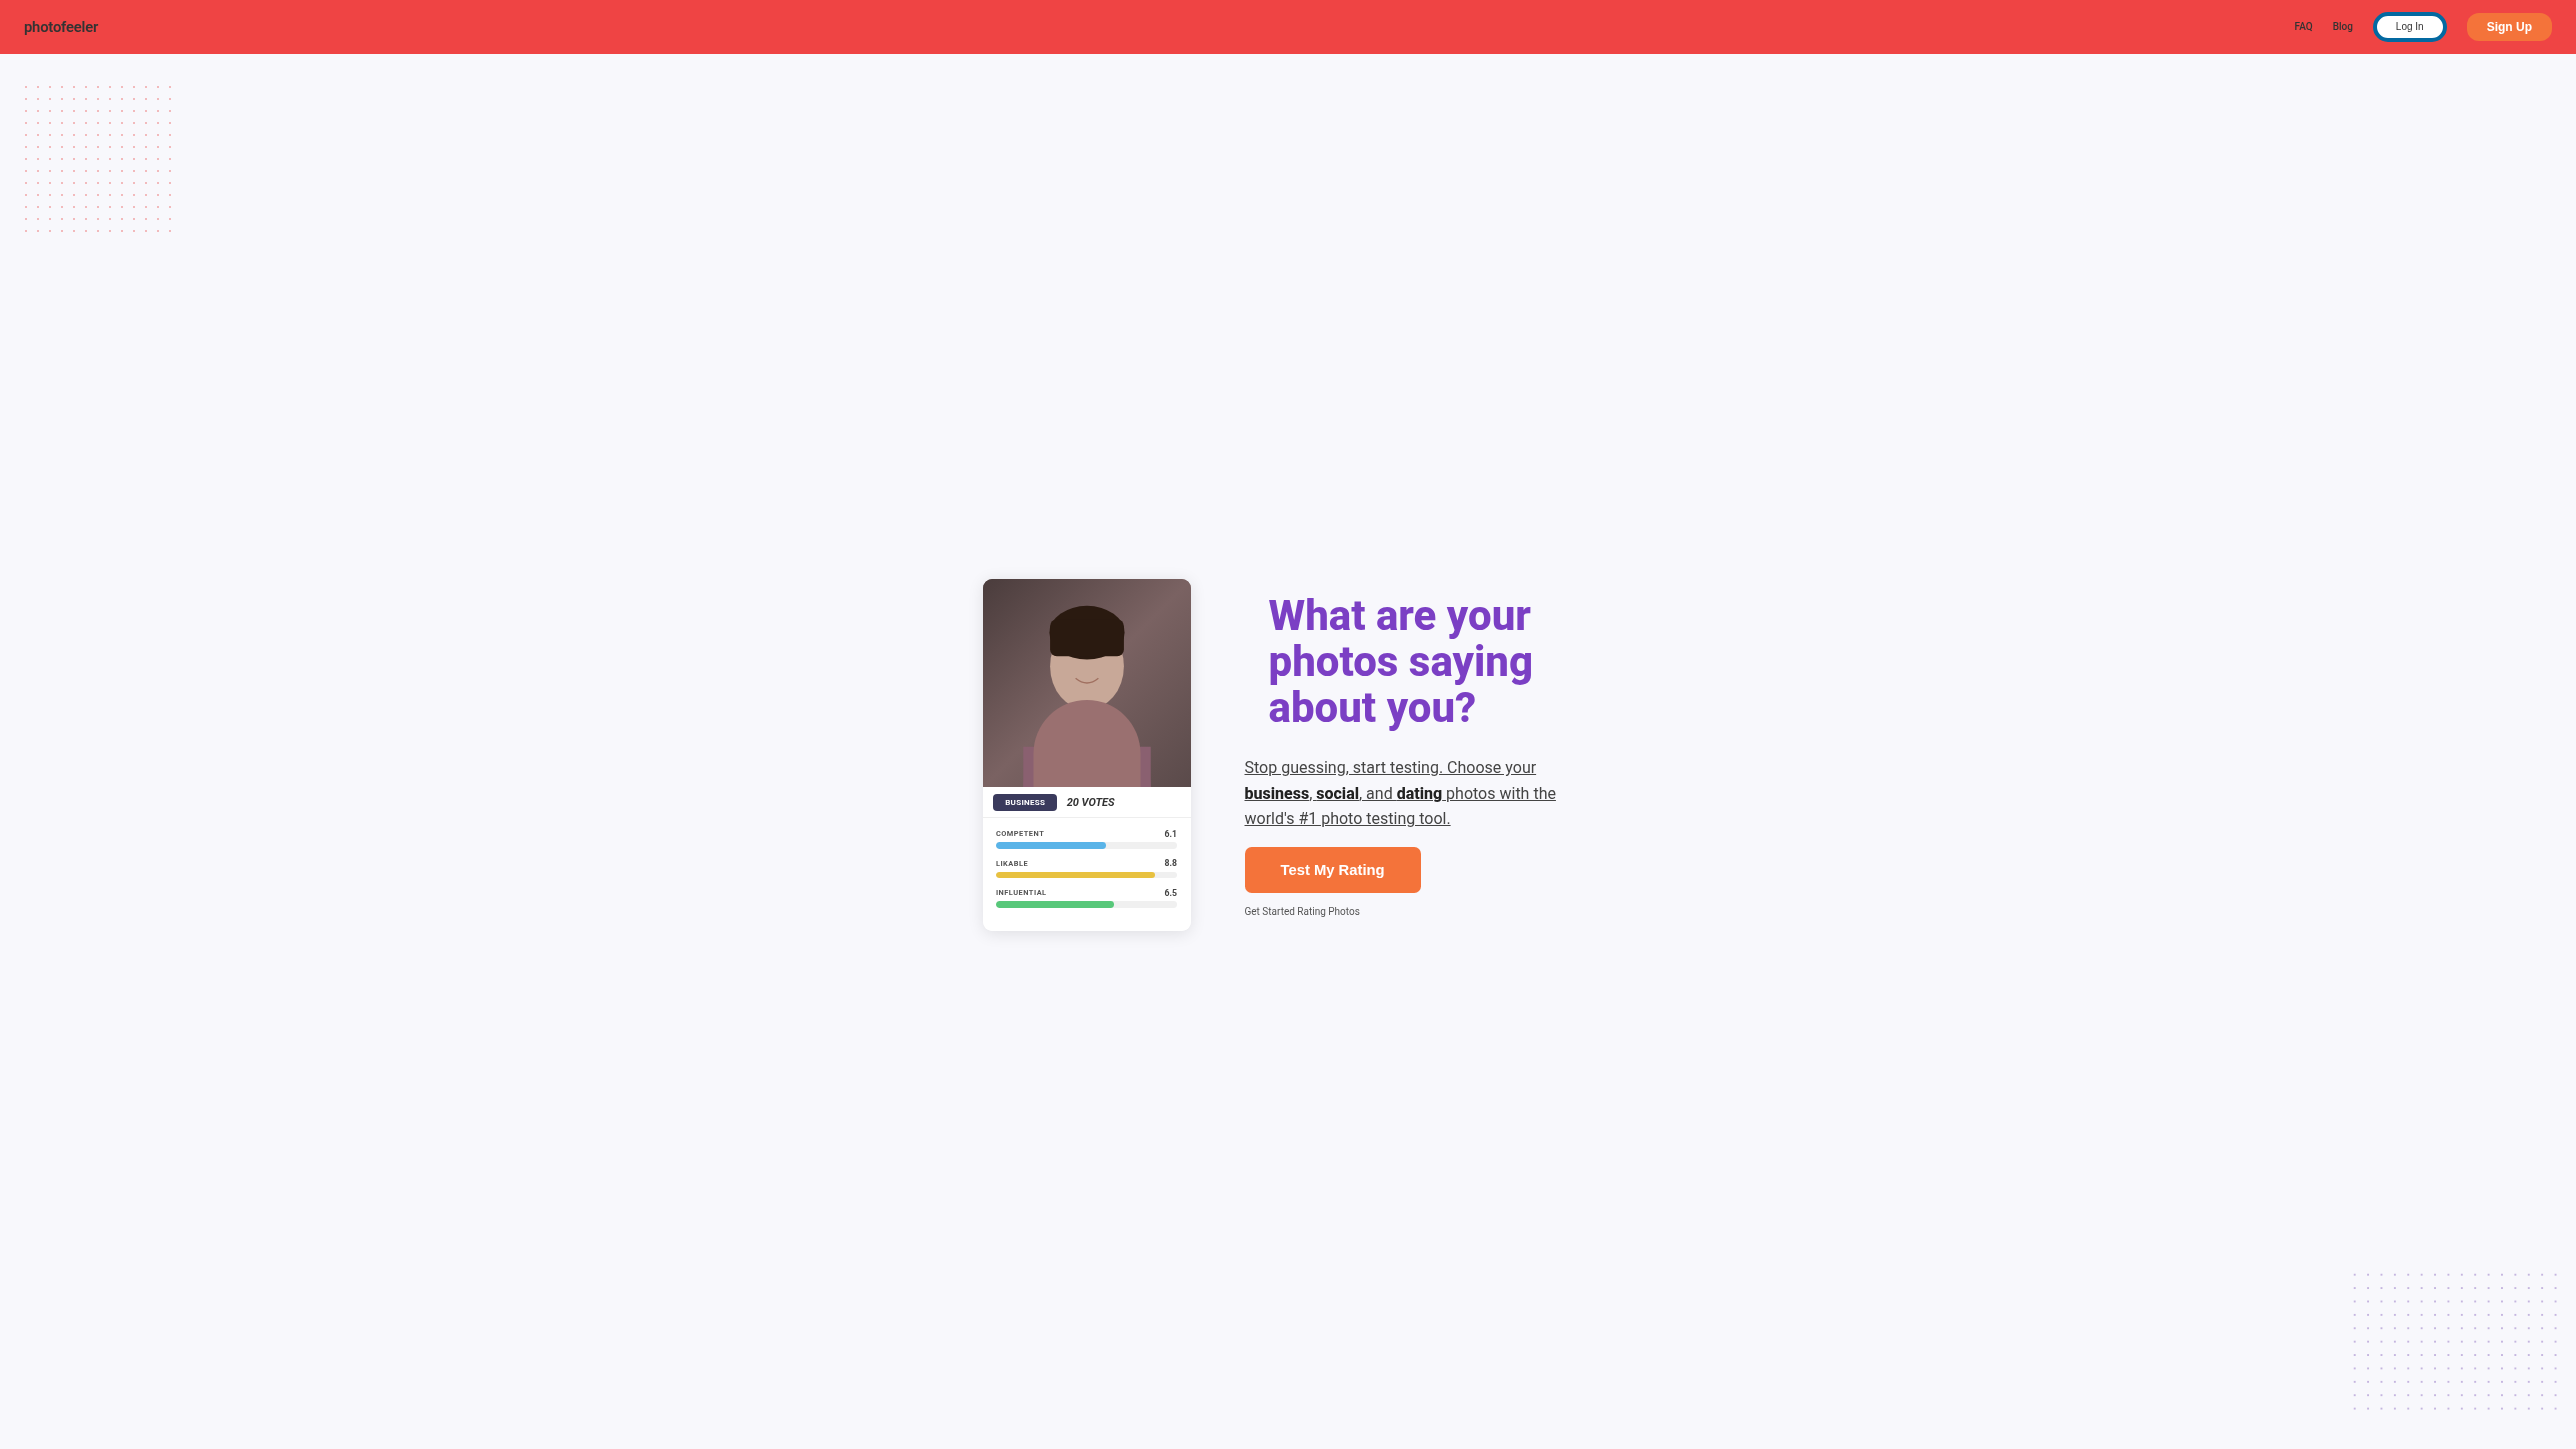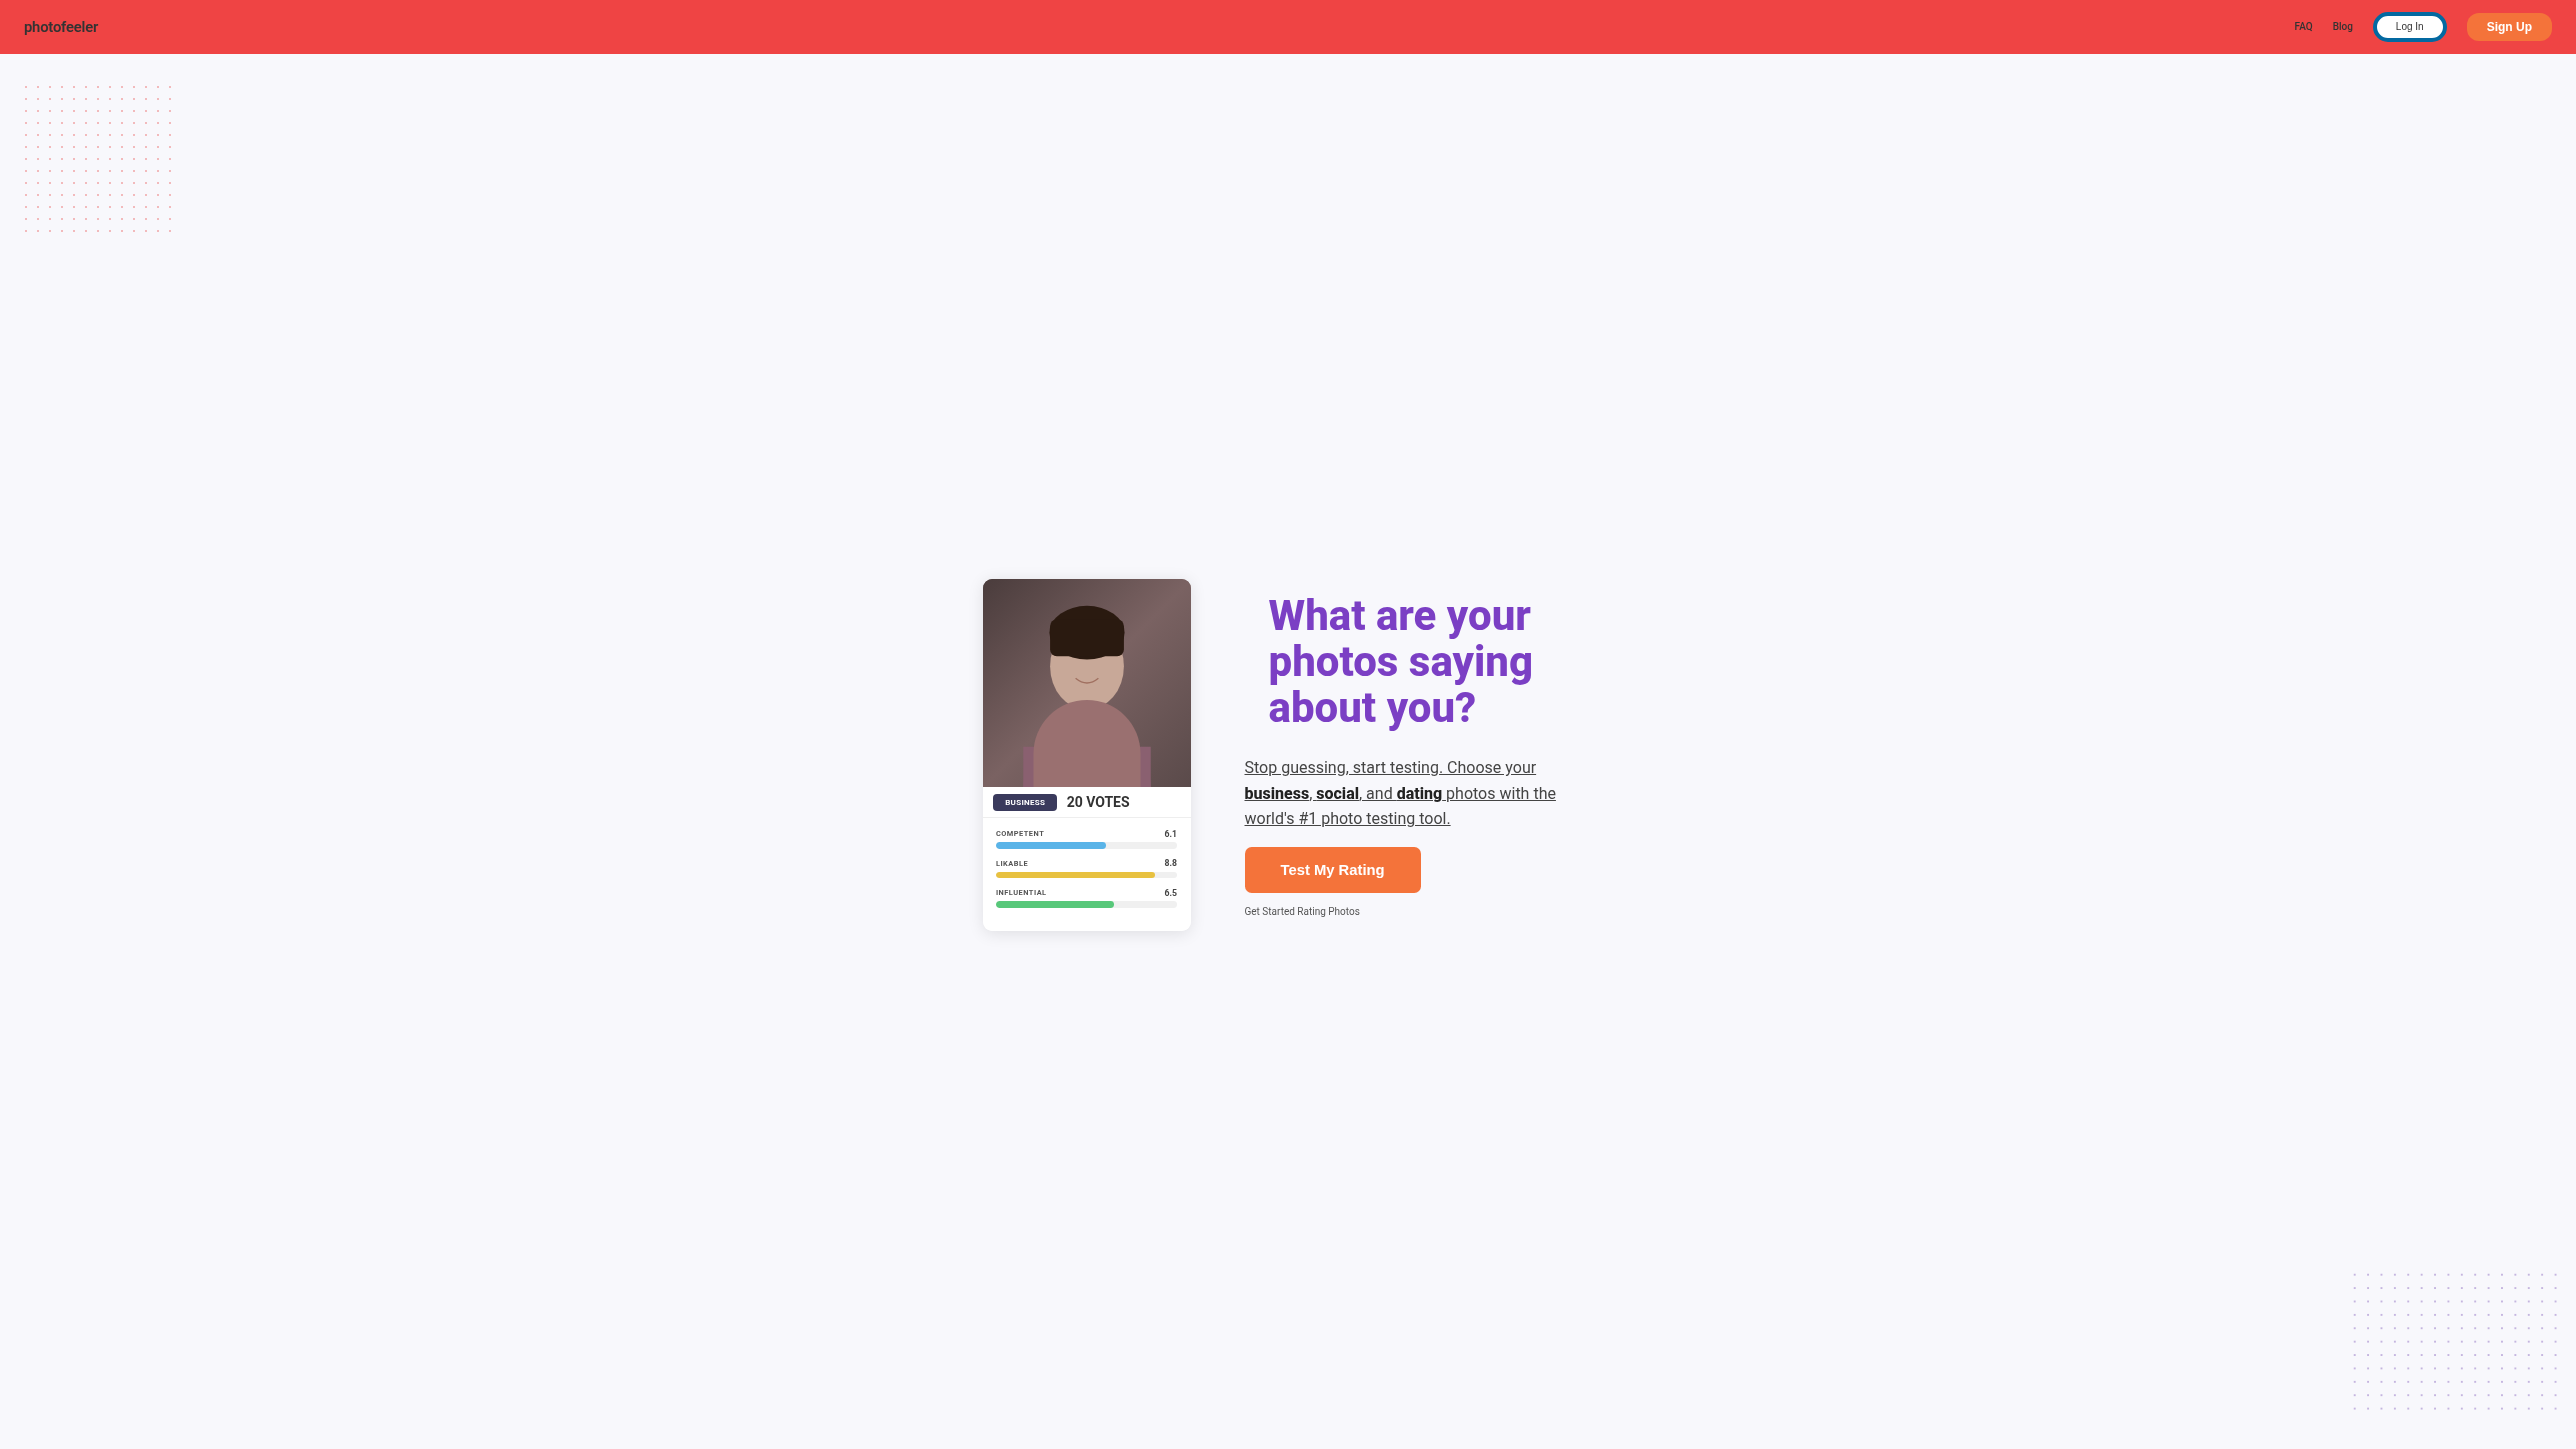--- a/index.html
+++ b/index.html
@@ -163,22 +163,23 @@
       color: #fff;
       padding: 4px 12px;
       border-radius: 4px;
       font-size: 8px;
       font-weight: 700;
       letter-spacing: 0.3px;
     }
 
     .tab-votes {
       margin-left: 9.4px;
-      font-size: 14px;
+      font-size: 11px;
       color: #888;
+      font-style: italic;
     }
 
     .tab-votes span {
       font-weight: 700;
       color: #333;
     }
 
     
     .metrics {
       padding: 10.7px 13.4px 13.4px;

